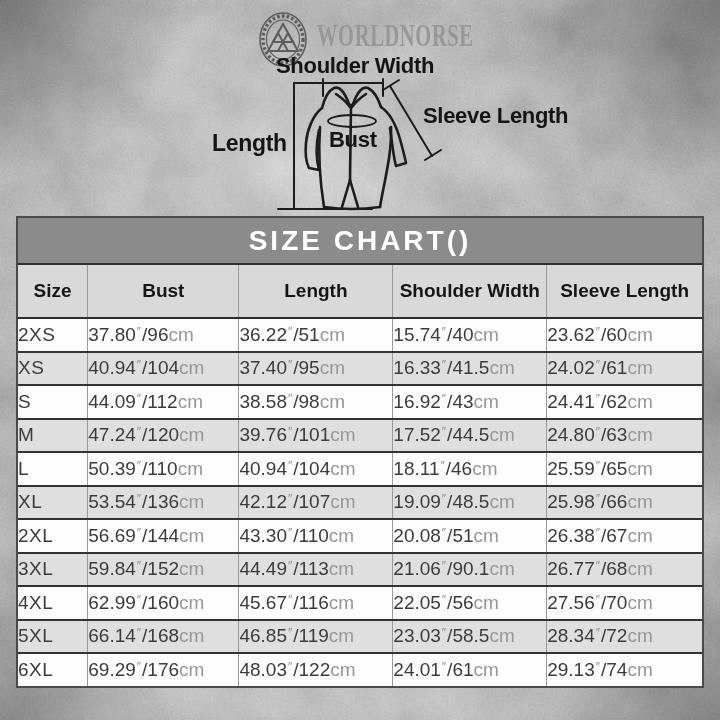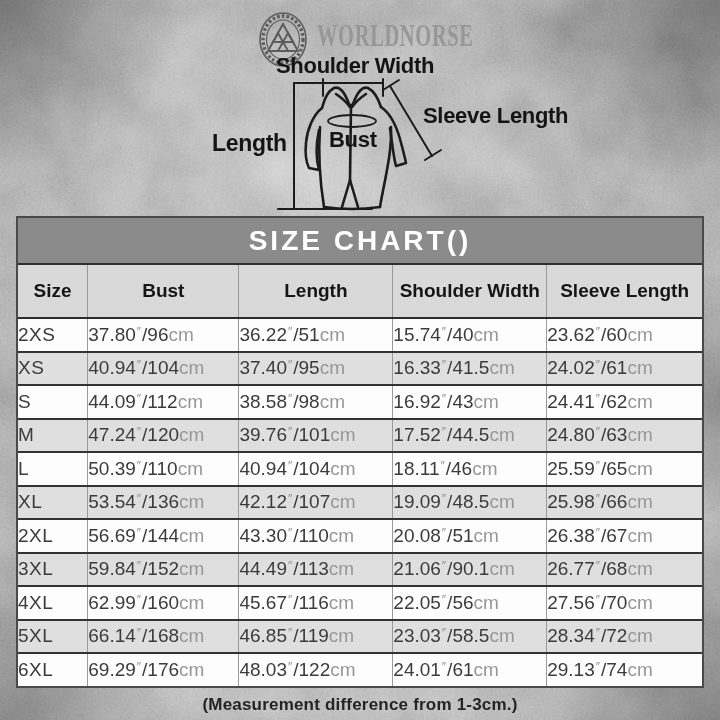--- a/index.html
+++ b/index.html
@@ -229,15 +229,14 @@
             <td class="size-col">6XL</td>
             <td><span class="num">69.29</span><span class="inch">″</span><span class="num">/176</span><span class="cm">cm</span></td>
             <td><span class="num">48.03</span><span class="inch">″</span><span class="num">/122</span><span class="cm">cm</span></td>
             <td><span class="num">24.01</span><span class="inch">″</span><span class="num">/61</span><span class="cm">cm</span></td>
             <td><span class="num">29.13</span><span class="inch">″</span><span class="num">/74</span><span class="cm">cm</span></td>
           </tr>
         </tbody>
     </table>
   </div>
 
-  <div class="note">(Measurement difference from 1-3cm.)</div>
 
 </div>
 
 </body></html>

